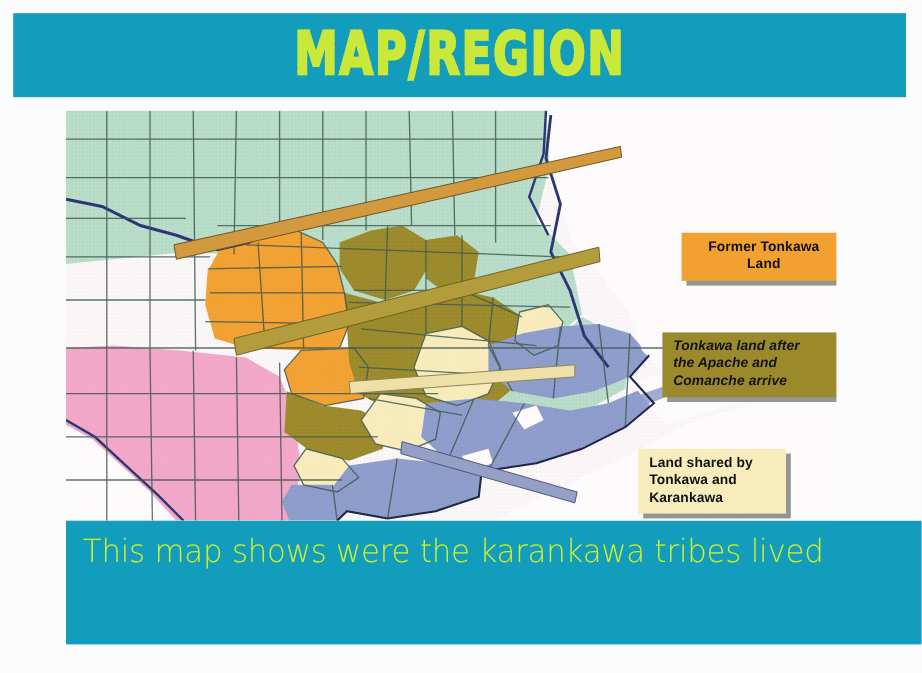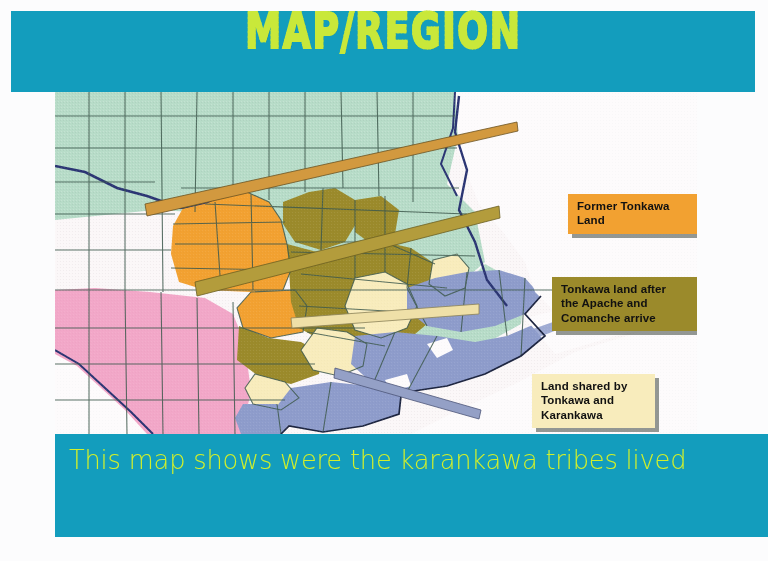--- a/index.html
+++ b/index.html
@@ -21,23 +21,24 @@
     inset: 0;
     background: #fcfcfd;
   }
 
   
   #title-banner {
     position: absolute;
     left: 11px;
     top: 11px;
     width: 744px;
-    height: 81px;
+    height: 70px;
     background: #139dbd;
     display: flex;
+    align-items: center;
     justify-content: center;
   }
   #title-text {
     font-family: "DejaVu Sans", sans-serif;
     font-size: 44px;
     font-weight: bold;
     letter-spacing: 2px;
     line-height: 1;
     color: transparent;
     -webkit-text-stroke: 2px #c9e83a;
@@ -77,22 +78,22 @@
     padding: 5px 8px 6px 9px;
     font-family: "Liberation Sans", sans-serif;
     font-size: 11.5px;
     font-weight: bold;
     line-height: 1.26;
     color: #111111;
     box-shadow: 4px 4px 0 rgba(60,70,60,0.55);
     letter-spacing: 0.1px;
     white-space: pre-line;
   }
-  #callout-former        { left: 513px; top: 102px; width: 136px; background: #f2a131; }
-  #callout-after-apache  { left: 497px; top: 185px; width: 147px; background: #9b8a2b; }
+  #callout-former        { left: 513px; top: 102px; width: 136px; background: #f2a131; text-align: center; }
+  #callout-after-apache  { left: 497px; top: 185px; width: 147px; background: #9b8a2b; font-style: italic; }
   #callout-shared        { left: 477px; top: 282px; width: 123px; background: #f8ecbc; }
 
   
   #caption-banner {
     position: absolute;
     left: 55px;
     top: 434px;
     width: 723px;
     height: 103px;
     background: #139dbd;

